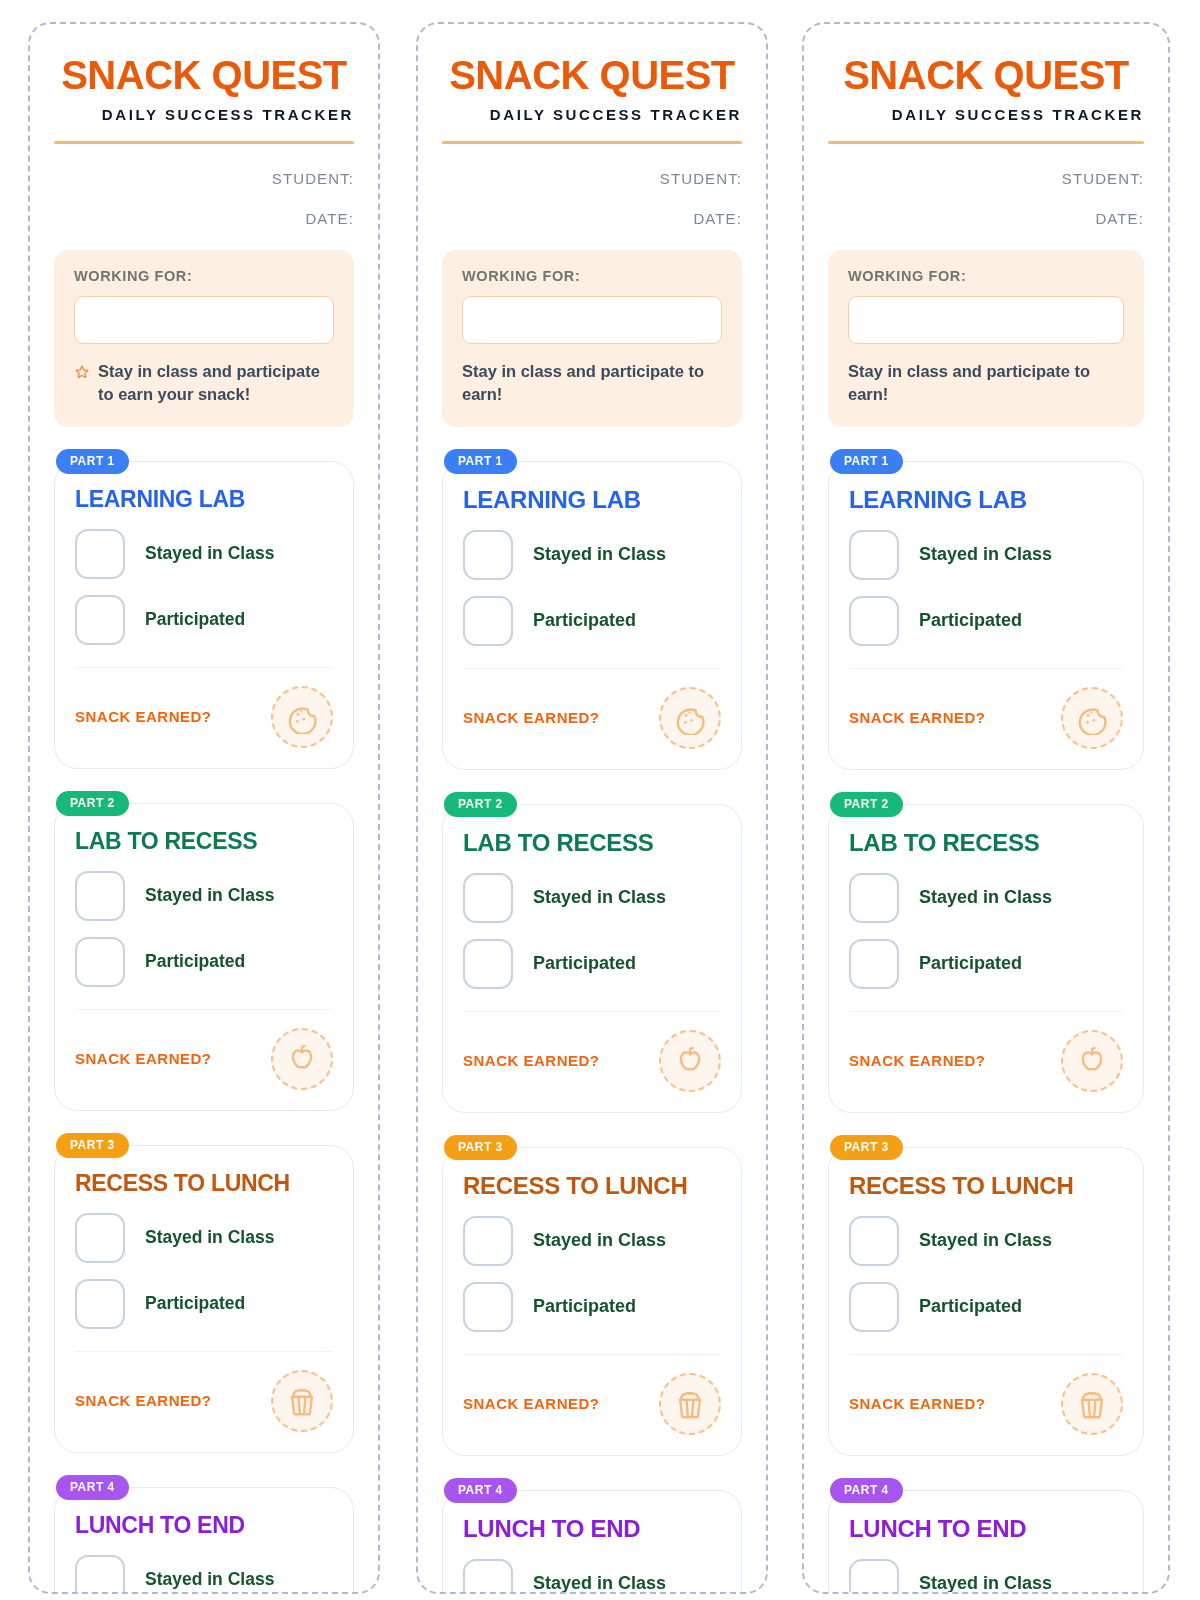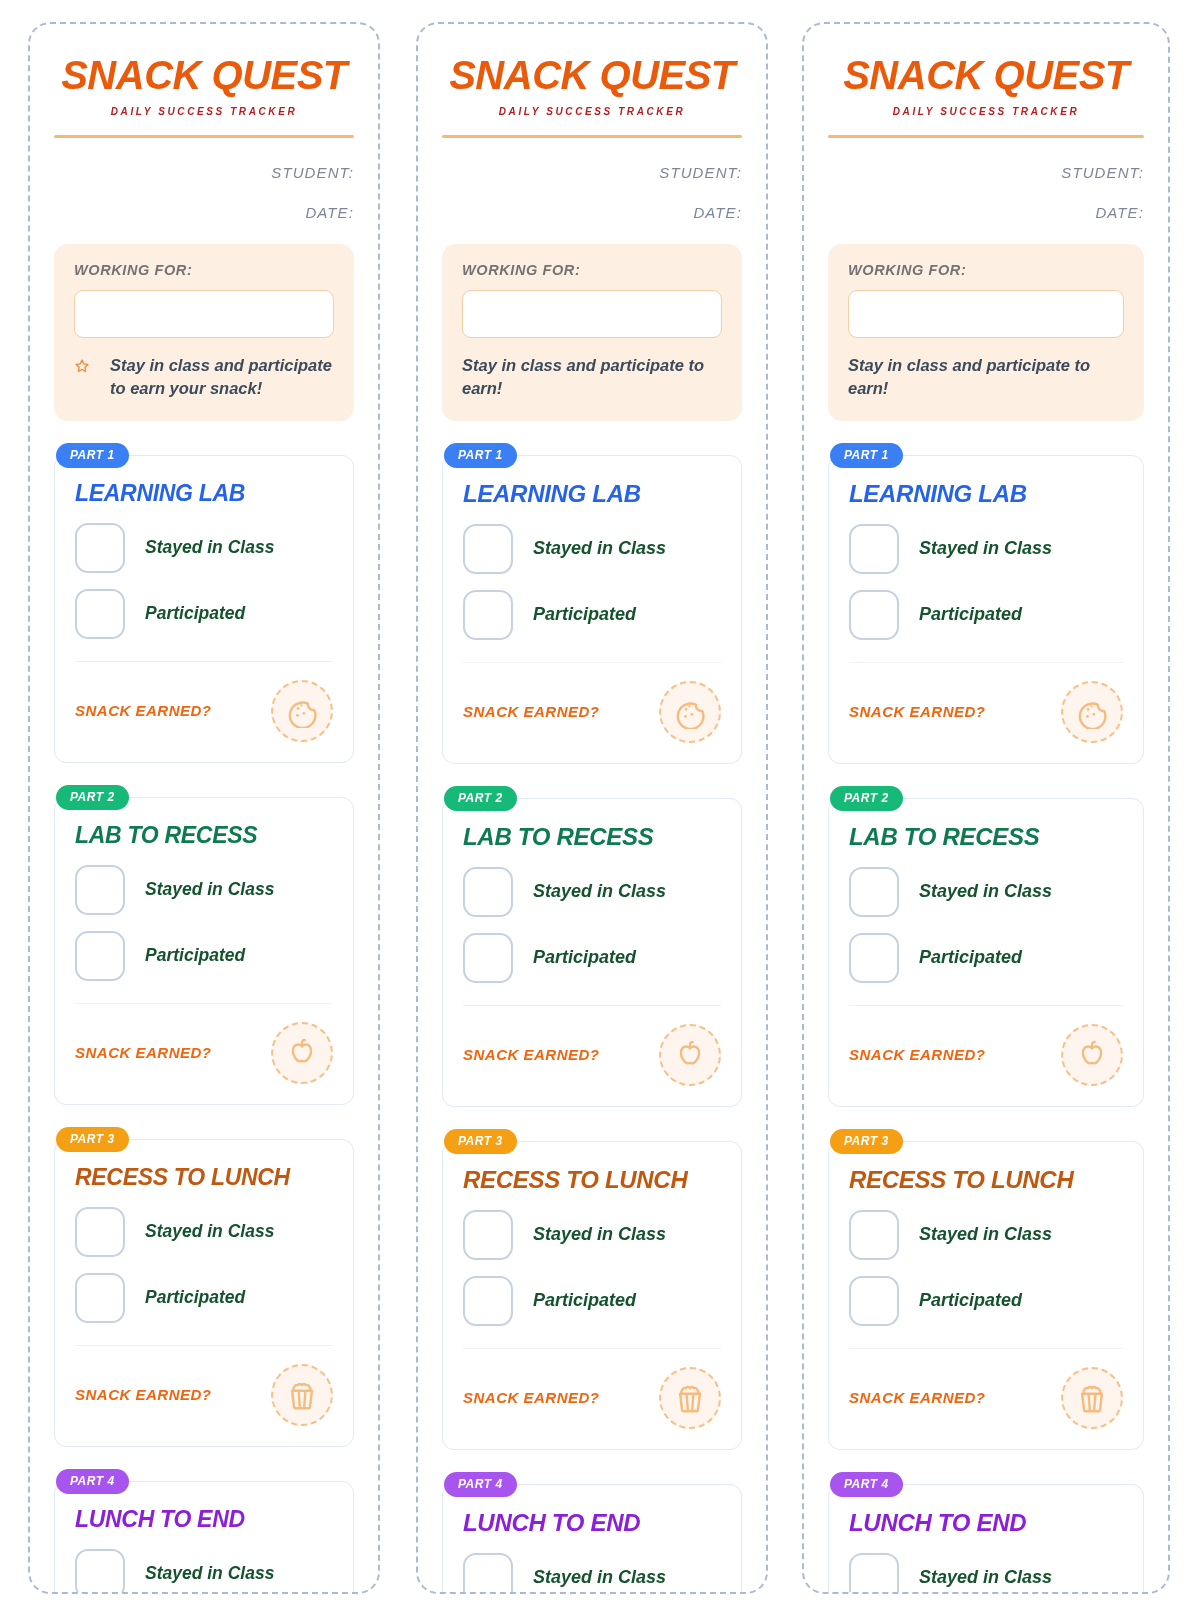--- a/index.html
+++ b/index.html
@@ -12,21 +12,20 @@
     font-family: "Liberation Sans", sans-serif;
     overflow: hidden;
   }
 
   .sheet {
     position: relative;
     width: 1200px;
     height: 1600px;
     display: flex;
     padding: 0;
-    font-style: italic;
   }
 
   
   .column {
     position: relative;
     border: 2px dashed #adbace;
     border-radius: 22px;
     background: #ffffff;
     padding: 0 24px;
     overflow: hidden;
@@ -43,23 +42,23 @@
   
   .brand-title {
     text-align: center;
     color: #ea5a0b;
     font-size: 40px;
     font-weight: 700;
     letter-spacing: -0.5px;
     line-height: 1.05;
   }
   .brand-sub {
-    text-align: center;
-    color: #b91c1c;
-    font-size: 10px;
+    text-align: right;
+    color: #0f172a;
+    font-size: 15px;
     font-weight: 600;
     letter-spacing: 2.6px;
     margin-top: 10px;
   }
   .brand-rule {
     height: 3px;
     background: #f5b96f;
     border-radius: 2px;
     margin-top: 18px;
   }
@@ -104,21 +103,21 @@
     margin-top: 12px;
     height: 48px;
     background: #ffffff;
     border: 1.5px solid #f2cfa5;
     border-radius: 9px;
   }
   .working-note {
     margin-top: 16px;
     display: flex;
     align-items: flex-start;
-    gap: 20px;
+    gap: 8px;
   }
   .working-note .star-icon {
     flex: 0 0 auto;
     width: 16px;
     height: 16px;
     margin-top: 4px;
   }
   .working-note-text {
     color: #3c4a5c;
     font-size: 16.5px;
@@ -137,21 +136,21 @@
     font-weight: 700;
     letter-spacing: 0.5px;
     padding: 5px 14px 6px 14px;
     border-radius: 999px;
     margin-left: 2px;
   }
   .part-card {
     position: relative;
     margin-top: -13px;
     border: 1.5px solid #e2eaf3;
-    border-radius: 12px;
+    border-radius: 23px;
     background: #ffffff;
     padding: 24px 20px 20px 20px;
   }
   .part-title {
     font-size: 23px;
     font-weight: 700;
     letter-spacing: -0.3px;
     margin-bottom: 8px;
   }
   .check-row {

